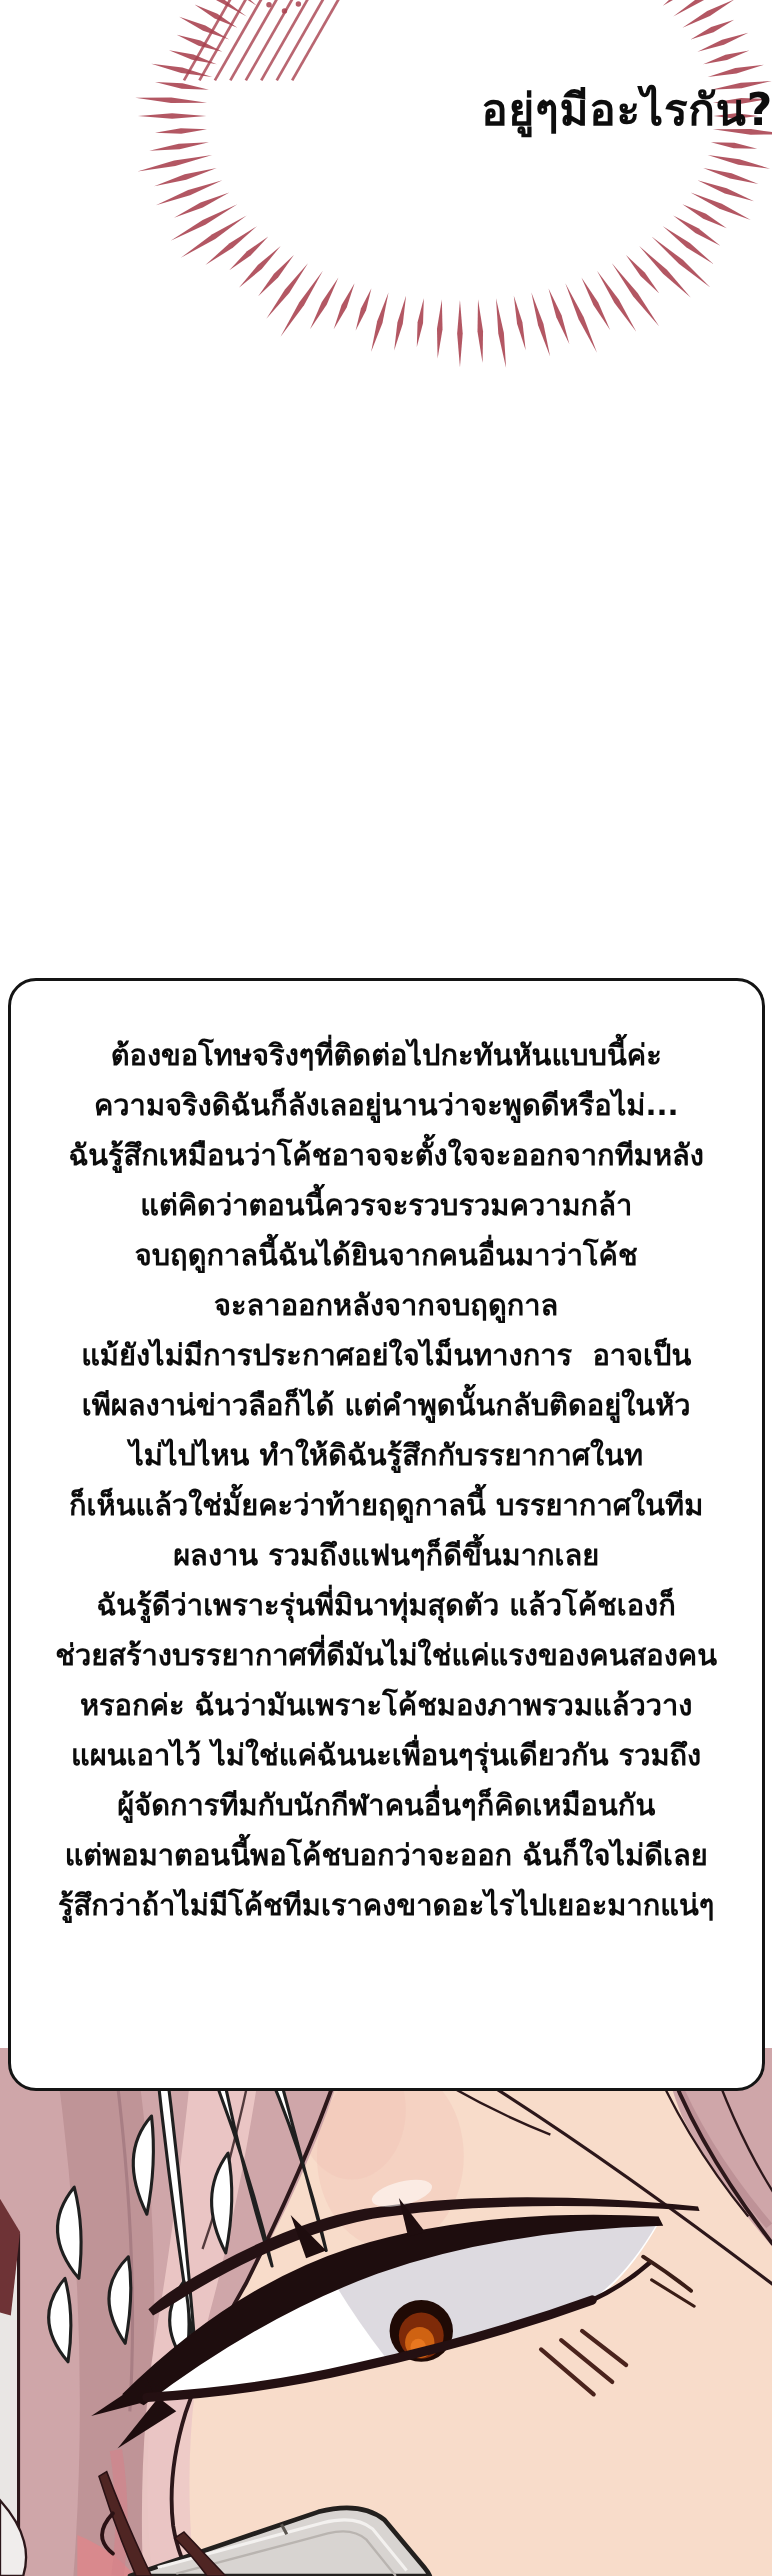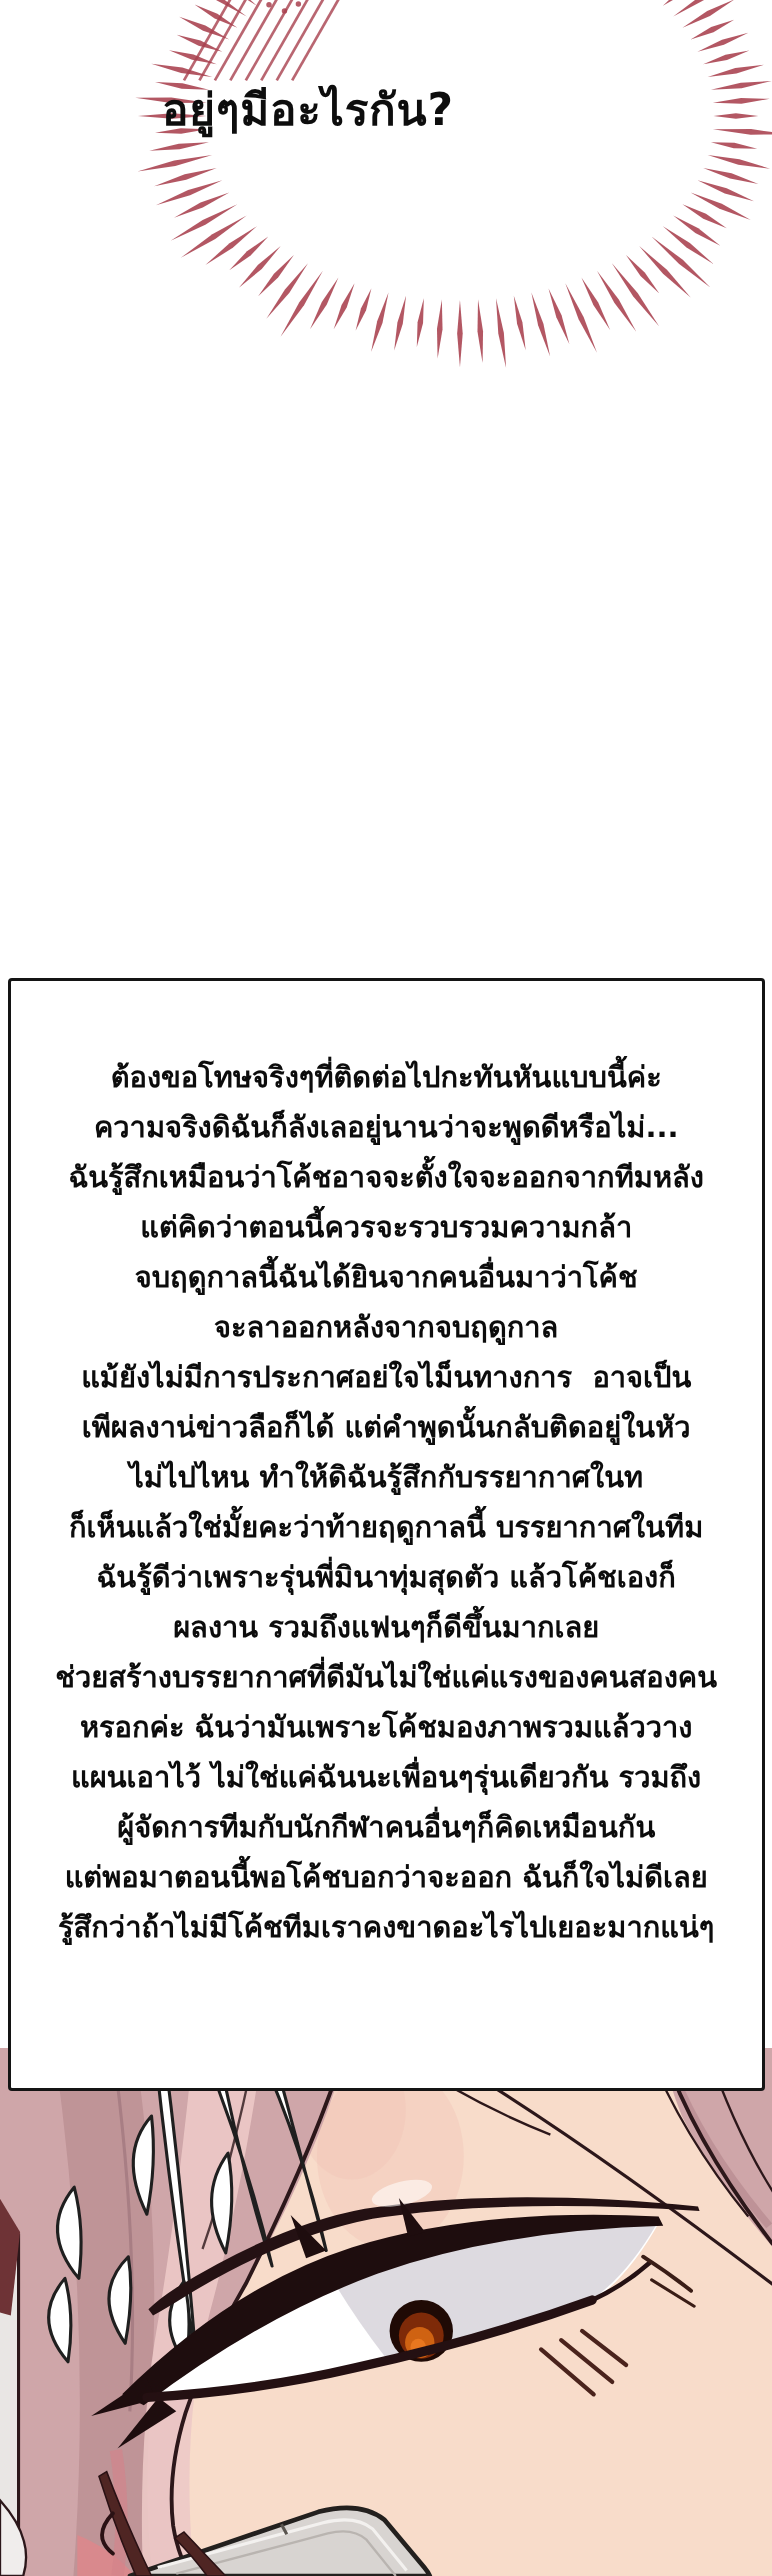--- a/index.html
+++ b/index.html
@@ -14,43 +14,43 @@
   .burst-svg{
     position:absolute;
     left:0; top:0;
     width:773px; height:433px;
     z-index:1;
   }
   .shout-text{
     position:absolute;
     left:162px; top:74px;
     width:611px;
-    text-align:left;
+    text-align:right;
     font-size:44px;
     font-weight:700;
     color:#0d0d0d;
     letter-spacing:0.8px;
     z-index:2;
   }
   .artwork-svg{
     position:absolute;
     left:0; top:2048px;
     width:773px; height:528px;
     z-index:1;
   }
   .dialogue-box{
     position:absolute;
     left:7.7px; top:978px;
     width:757px; height:1113px;
     box-sizing:border-box;
     background:#ffffff;
     border:3.1px solid #141414;
-    border-radius:4px;
+    border-radius:28px;
     z-index:3;
-    padding-top:71px;
+    padding-top:49px;
   }
   .dialogue-line{
     width:100%;
     text-align:center;
     font-size:29px;
     font-weight:700;
     line-height:50px;
     color:#0c0c0c;
     white-space:pre-wrap;
   }
@@ -265,22 +265,22 @@
     <div class="dialogue-line">ต้องขอโทษจริงๆที่ติดต่อไปกะทันหันแบบนี้ค่ะ</div>
     <div class="dialogue-line">ความจริงดิฉันก็ลังเลอยู่นานว่าจะพูดดีหรือไม่...</div>
     <div class="dialogue-line">ฉันรู้สึกเหมือนว่าโค้ชอาจจะตั้งใจจะออกจากทีมหลัง</div>
     <div class="dialogue-line">แต่คิดว่าตอนนี้ควรจะรวบรวมความกล้า</div>
     <div class="dialogue-line">จบฤดูกาลนี้ฉันได้ยินจากคนอื่นมาว่าโค้ช</div>
     <div class="dialogue-line">จะลาออกหลังจากจบฤดูกาล</div>
     <div class="dialogue-line">แม้ยังไม่มีการประกาศอย่ใจไม็นทางการ  อาจเป็น</div>
     <div class="dialogue-line">เพีผลงาน่ข่าวลือก็ได้ แต่คำพูดนั้นกลับติดอยู่ในหัว</div>
     <div class="dialogue-line">ไม่ไปไหน ทำให้ดิฉันรู้สึกกับรรยากาศในท</div>
     <div class="dialogue-line">ก็เห็นแล้วใช่มั้ยคะว่าท้ายฤดูกาลนี้ บรรยากาศในทีม</div>
+    <div class="dialogue-line">ผลงาน รวมถึงแฟนๆก็ดีขึ้นมากเลย</div>
     <div class="dialogue-line">ฉันรู้ดีว่าเพราะรุ่นพี่มินาทุ่มสุดตัว แล้วโค้ชเองก็</div>
-    <div class="dialogue-line">ผลงาน รวมถึงแฟนๆก็ดีขึ้นมากเลย</div>
     <div class="dialogue-line">ช่วยสร้างบรรยากาศที่ดีมันไม่ใช่แค่แรงของคนสองคน</div>
     <div class="dialogue-line">หรอกค่ะ ฉันว่ามันเพราะโค้ชมองภาพรวมแล้ววาง</div>
     <div class="dialogue-line">แผนเอาไว้ ไม่ใช่แค่ฉันนะเพื่อนๆรุ่นเดียวกัน รวมถึง</div>
     <div class="dialogue-line">ผู้จัดการทีมกับนักกีฬาคนอื่นๆก็คิดเหมือนกัน</div>
     <div class="dialogue-line">แต่พอมาตอนนี้พอโค้ชบอกว่าจะออก ฉันก็ใจไม่ดีเลย</div>
     <div class="dialogue-line">รู้สึกว่าถ้าไม่มีโค้ชทีมเราคงขาดอะไรไปเยอะมากแน่ๆ</div>
   </div>
 
 </div>
 

